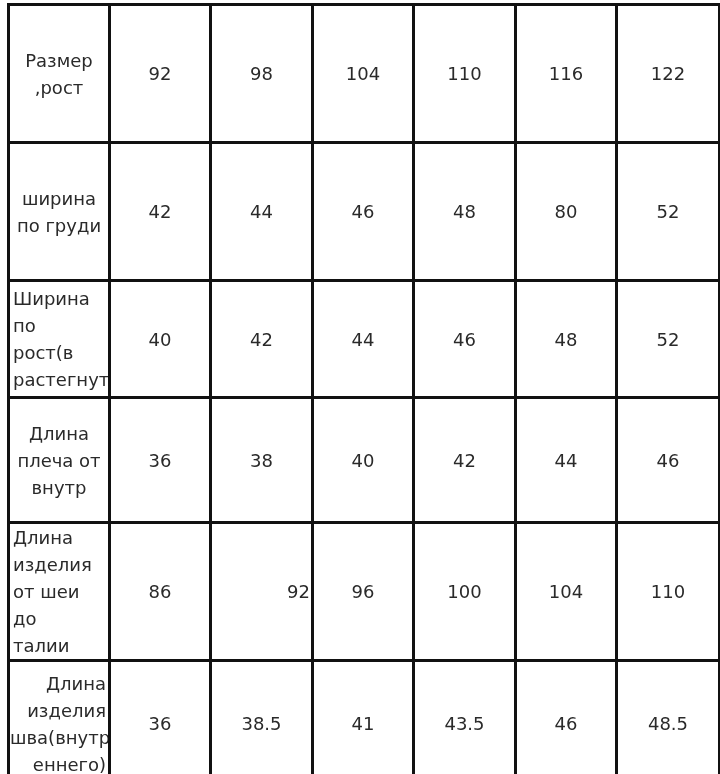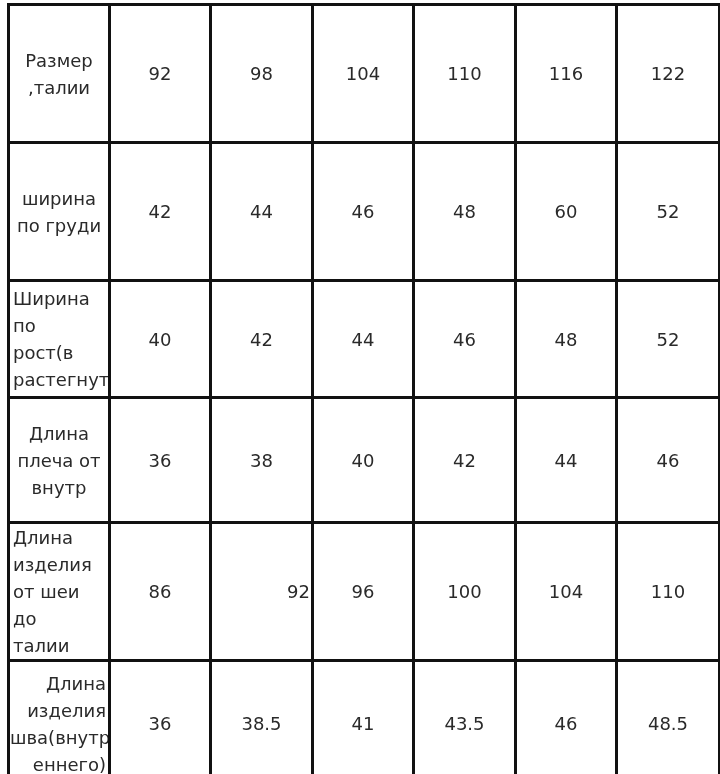--- a/index.html
+++ b/index.html
@@ -62,40 +62,40 @@
       <col style="width:101px">
       <col style="width:102px">
       <col style="width:101px">
       <col style="width:103px">
     </colgroup>
     <tbody>
 
       <tr style="height:138px">
         <td class="label center">
           <span>Размер</span>
-          <span>,талии</span>
+          <span>,рост</span>
         </td>
         <td class="val">92</td>
         <td class="val">98</td>
         <td class="val">104</td>
         <td class="val">110</td>
         <td class="val">116</td>
         <td class="val">122</td>
       </tr>
 
       <tr style="height:138px">
         <td class="label center">
           <span>ширина</span>
           <span>по груди</span>
         </td>
         <td class="val">42</td>
         <td class="val">44</td>
         <td class="val">46</td>
         <td class="val">48</td>
-        <td class="val">60</td>
+        <td class="val">80</td>
         <td class="val">52</td>
       </tr>
 
       <tr style="height:117px">
         <td class="label left">
           <span>Ширина</span>
           <span>по</span>
           <span>рост(в</span>
           <span>растегнут</span>
         </td>

